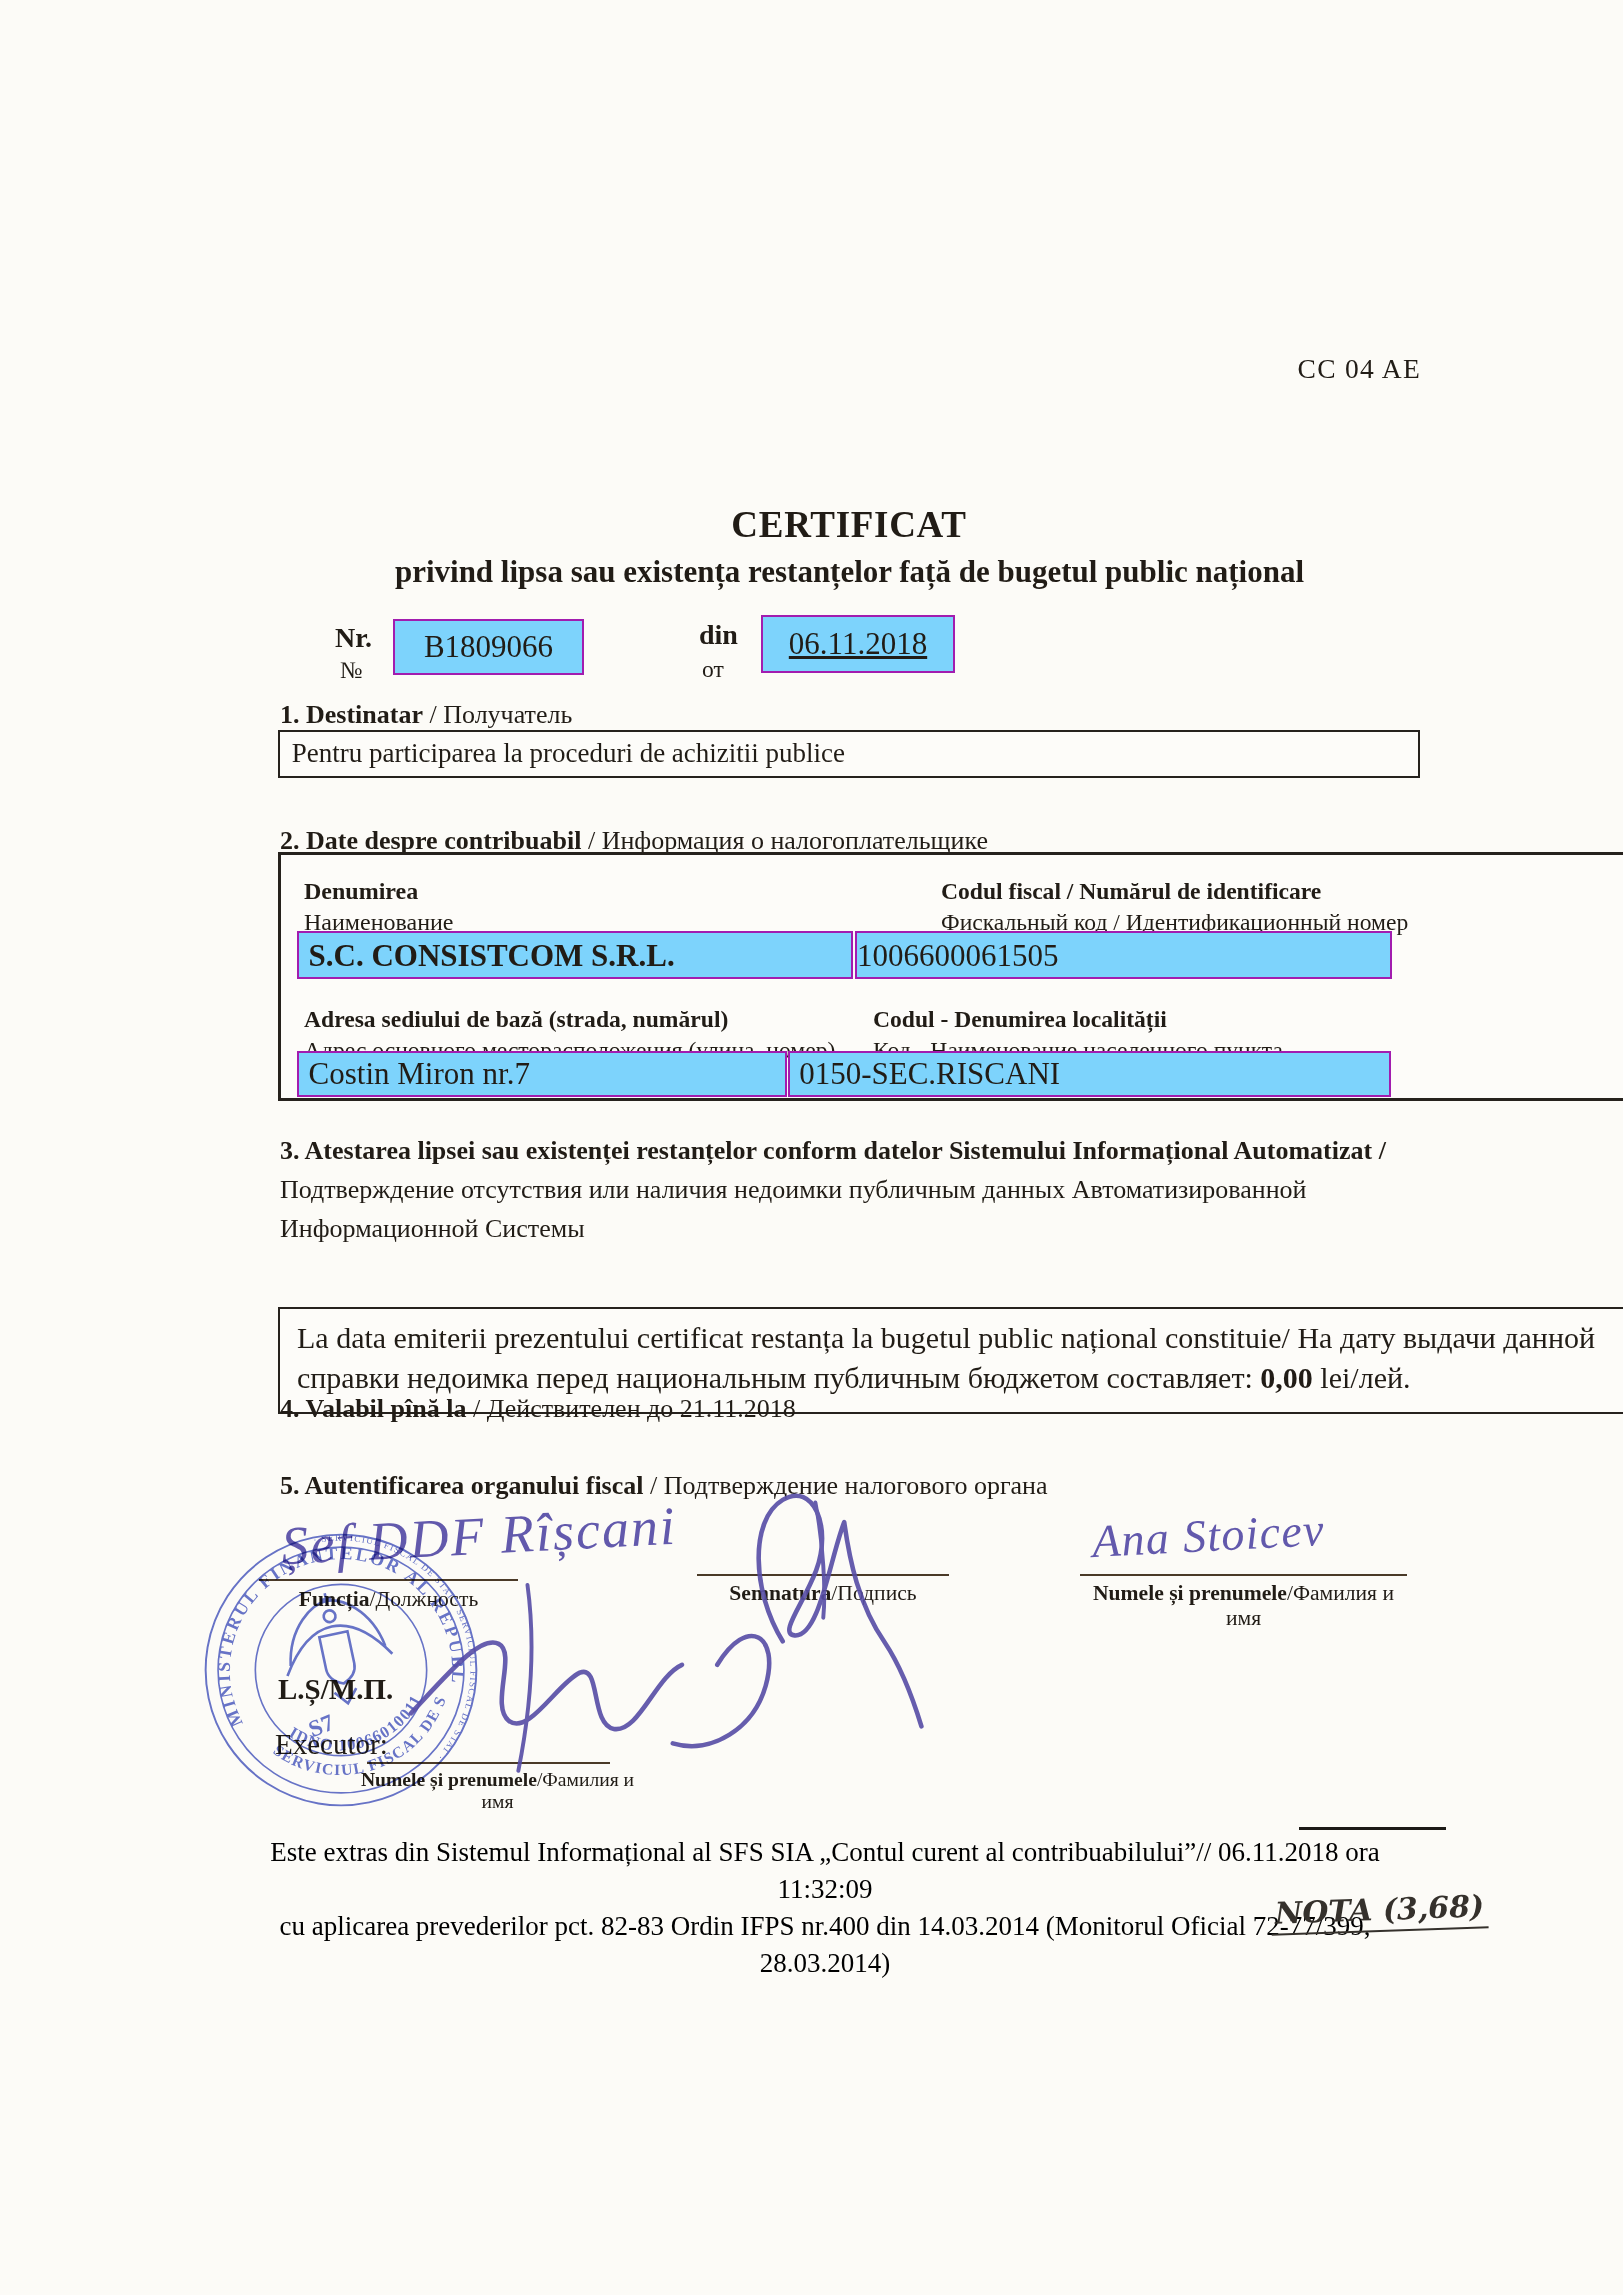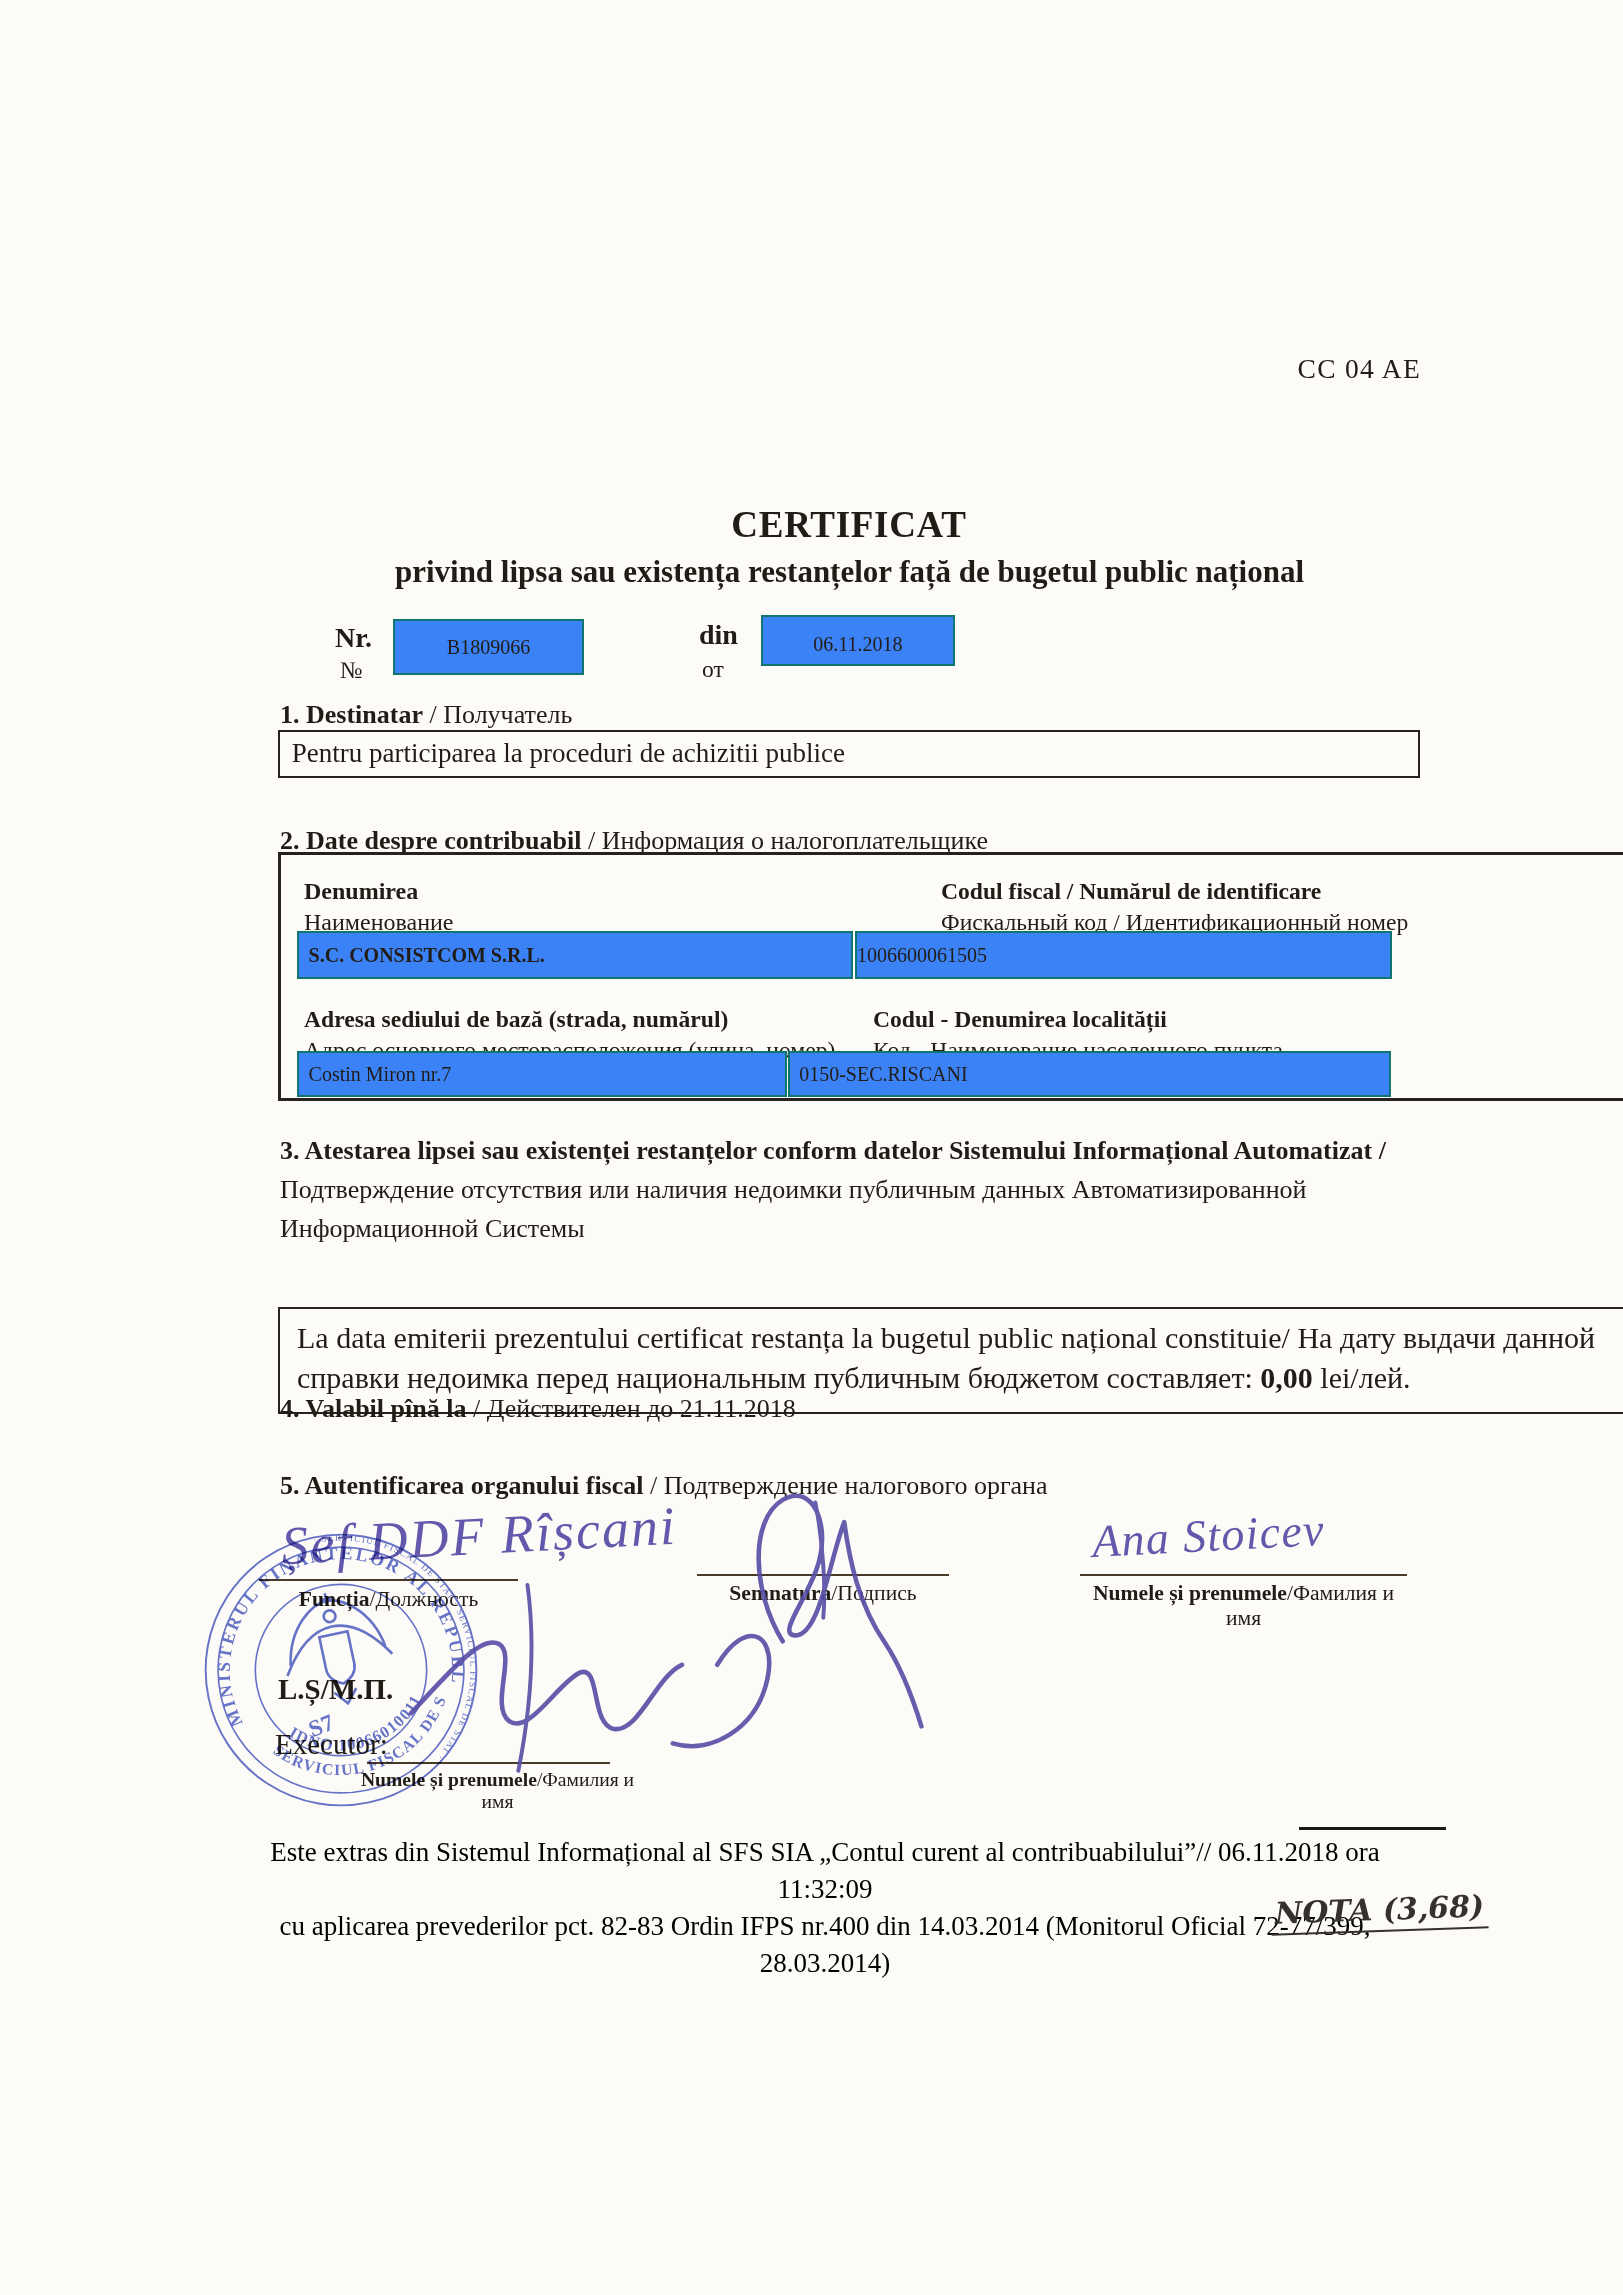--- a/index.html
+++ b/index.html
@@ -7,21 +7,21 @@
     position:relative; width:1623px; height:2295px; margin:0 auto;
     background:#fcfbf7;
     font-family:"Liberation Serif","DejaVu Serif",serif;
     color:#211c16; overflow:hidden;
   }
   .abs{position:absolute;}
   .b{font-weight:bold;}
   .ctr{text-align:center;}
   .box{border:2.6px solid #26221d; background:#fdfcf9; box-sizing:border-box;}
   
-  .valbox{border:2px solid #0f766e; background:#3b82f6; box-sizing:border-box; font-size:20px;}
+  .valbox{border:2px solid #a21caf; background:#7dd3fc; box-sizing:border-box; font-size:31px;}
   .sig-line{height:2px; background:#4a3a28;}
   .sig-label{font-size:21.6px; text-align:center;}
   .hw{font-style:italic; color:#564ca6; white-space:nowrap;}
   svg text{font-family:"Liberation Serif","DejaVu Serif",serif;}
   .footer-sans{font-family:"DejaVu Sans","Liberation Sans",sans-serif;}
 </style>
 </head>
 <body>
 
 <div class="page">
@@ -30,21 +30,21 @@
 
   <div class="abs ctr b" style="left:278px; top:503px; width:1142px; font-size:37px; letter-spacing:0.7px;">CERTIFICAT</div>
   <div class="abs ctr b" style="left:239px; top:554px; width:1221px; font-size:31px;">privind lipsa sau existența restanțelor față de bugetul public național</div>
 
   <div class="abs b" style="left:335px; top:622px; font-size:28px;">Nr.</div>
   <div class="abs" style="left:340px; top:657px; font-size:23.6px;">№</div>
   <div class="abs valbox ctr" style="left:393px; top:619px; width:191px; height:56px; line-height:52px;">B1809066</div>
 
   <div class="abs b" style="left:699px; top:619px; font-size:28px;">din</div>
   <div class="abs" style="left:702px; top:656px; font-size:23.6px;">от</div>
-  <div class="abs valbox ctr" style="left:761px; top:615px; width:194px; height:51px; line-height:54px;">06.11.2018</div>
+  <div class="abs valbox ctr" style="left:761px; top:615px; width:194px; height:58px; line-height:54px;text-decoration:underline;">06.11.2018</div>
 
   <div class="abs" style="left:280px; top:700px; font-size:26px;text-align:center;">
     <span class="b">1. Destinatar</span><span> / Получатель</span>
   </div>
   <div class="abs box" style="left:278px; top:730px; width:1142px; height:48px; font-size:27px; line-height:43px; padding-left:11.8px;">Pentru participarea la proceduri de achizitii publice</div>
 
   <div class="abs" style="left:280px; top:826px; font-size:26px;">
     <span class="b">2. Date despre contribuabil</span><span> / Информация о налогоплательщике</span>
   </div>
   <div class="abs box" style="left:278px; top:852px; width:1378px; height:249px; border-width:3.3px;">

